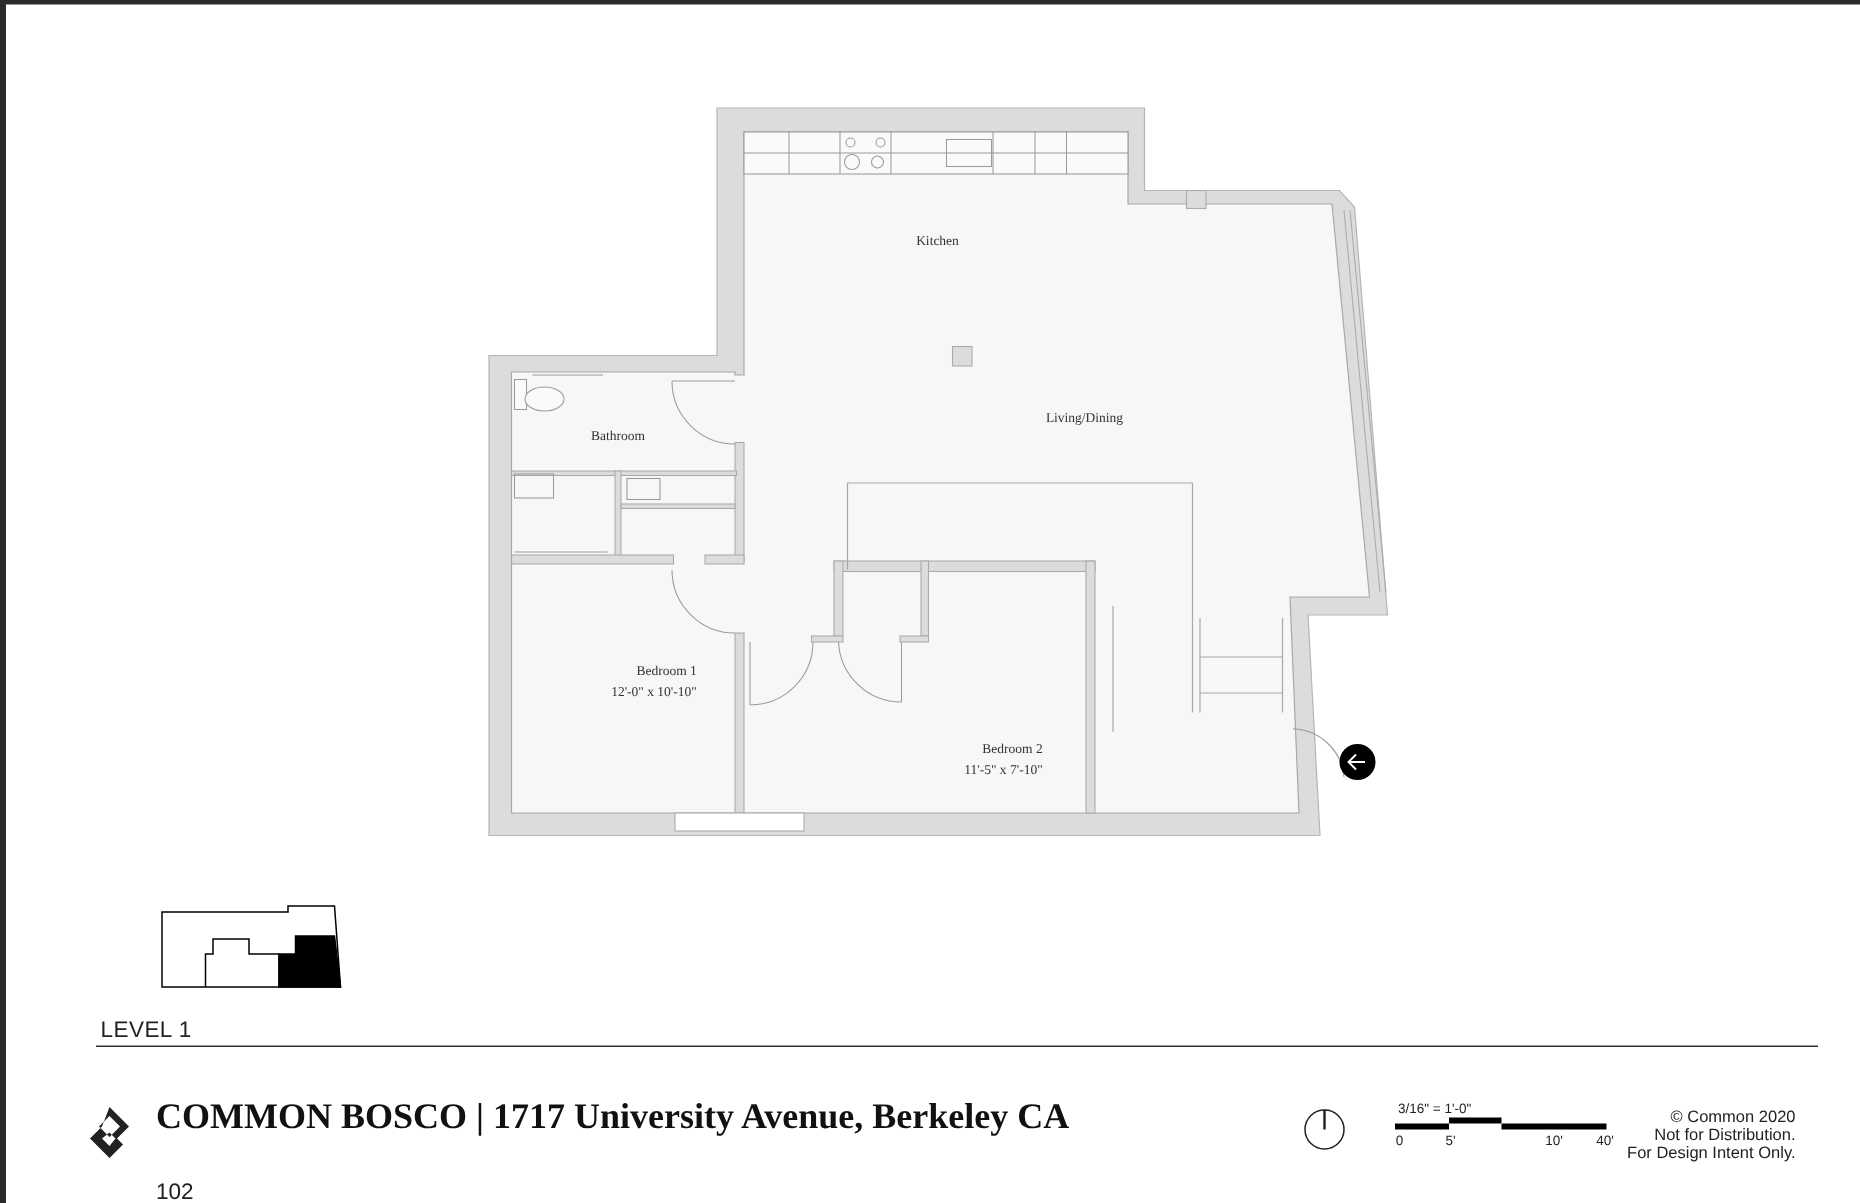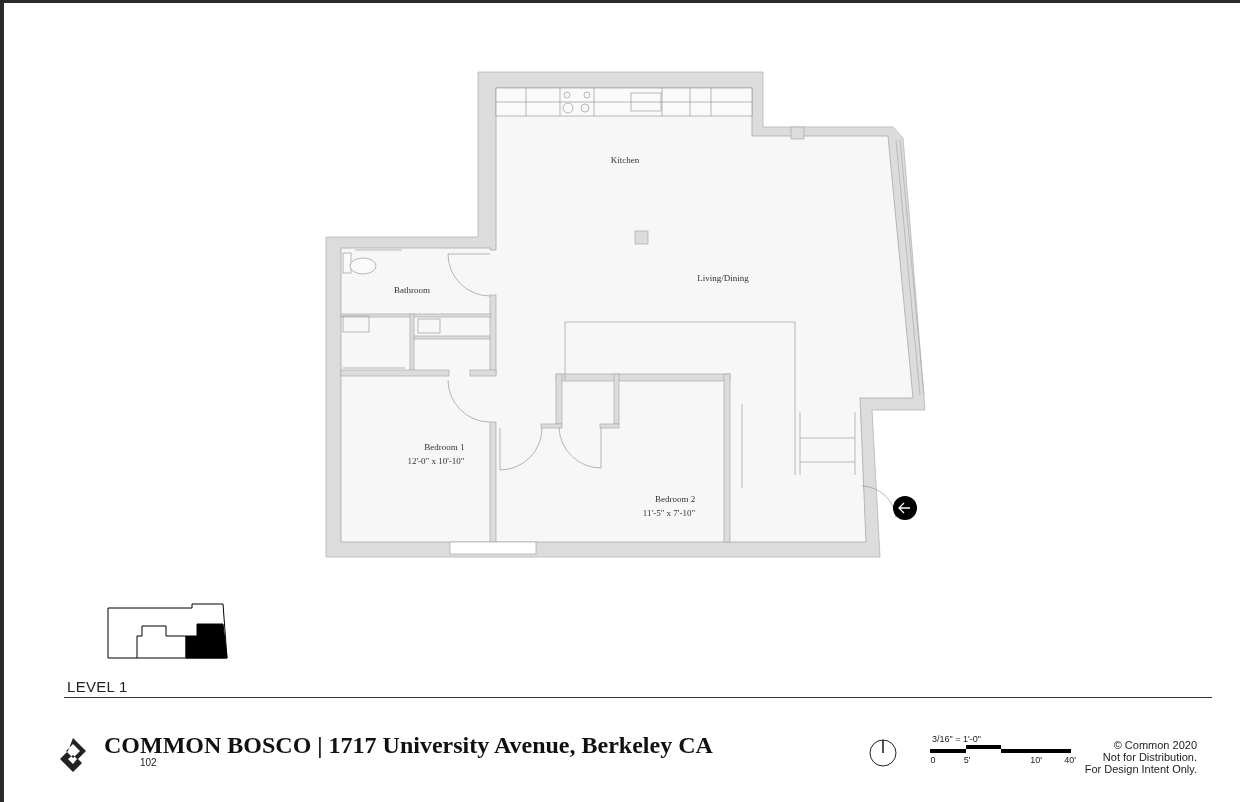--- a/index.html
+++ b/index.html
@@ -4,21 +4,21 @@
 <style>
   html, body { margin:0; padding:0; }
   body { width:1240px; height:802px; background:#2a2a2a; position:relative; overflow:hidden; font-family:"Liberation Sans", sans-serif; }
   .page { position:absolute; left:4px; top:3px; right:0; bottom:0; background:#ffffff; }
   .plan { position:absolute; left:0; top:0; width:1240px; height:802px; }
   .room-label { position:absolute; font-family:Liberation Serif, serif; font-size:9px; color:#333; white-space:nowrap; transform:translateX(-50%); text-align:right; line-height:14px; }
   .room-label .dim { display:block; }
   .level-label { position:absolute; left:63px; top:675px; font-size:15px; color:#222; letter-spacing:0.3px; }
   .rule { position:absolute; left:60px; top:694px; width:1148px; height:1px; background:#333; }
   .title { position:absolute; left:100px; top:729px; font-family:"Liberation Serif", serif; font-weight:bold; font-size:24px; color:#111; white-space:nowrap; }
-  .unit { position:absolute; left:100px; top:754px; font-size:10px; color:#222;margin-left:36px; }
+  .unit { position:absolute; left:100px; top:783px; font-size:15px; color:#222; }
   .logo { position:absolute; left:52px; top:733px; width:34px; height:40px; }
   .north { position:absolute; left:865px; top:736px; width:28px; height:28px; }
   .scale-title { position:absolute; left:928px; top:731px; font-size:9px; color:#222; }
   .scale-bars { position:absolute; left:926px; top:740px; width:145px; height:14px; }
   .scale-tick { position:absolute; top:752px; font-size:9px; color:#222; transform:translateX(-50%); }
   .copyright { position:absolute; right:43px; top:736px; text-align:right; font-size:11px; color:#222; line-height:12px; }
   .entry { position:absolute; left:889px; top:493px; width:24px; height:24px; border-radius:50%; background:#000; }
 </style>
 </head>
 <body>

